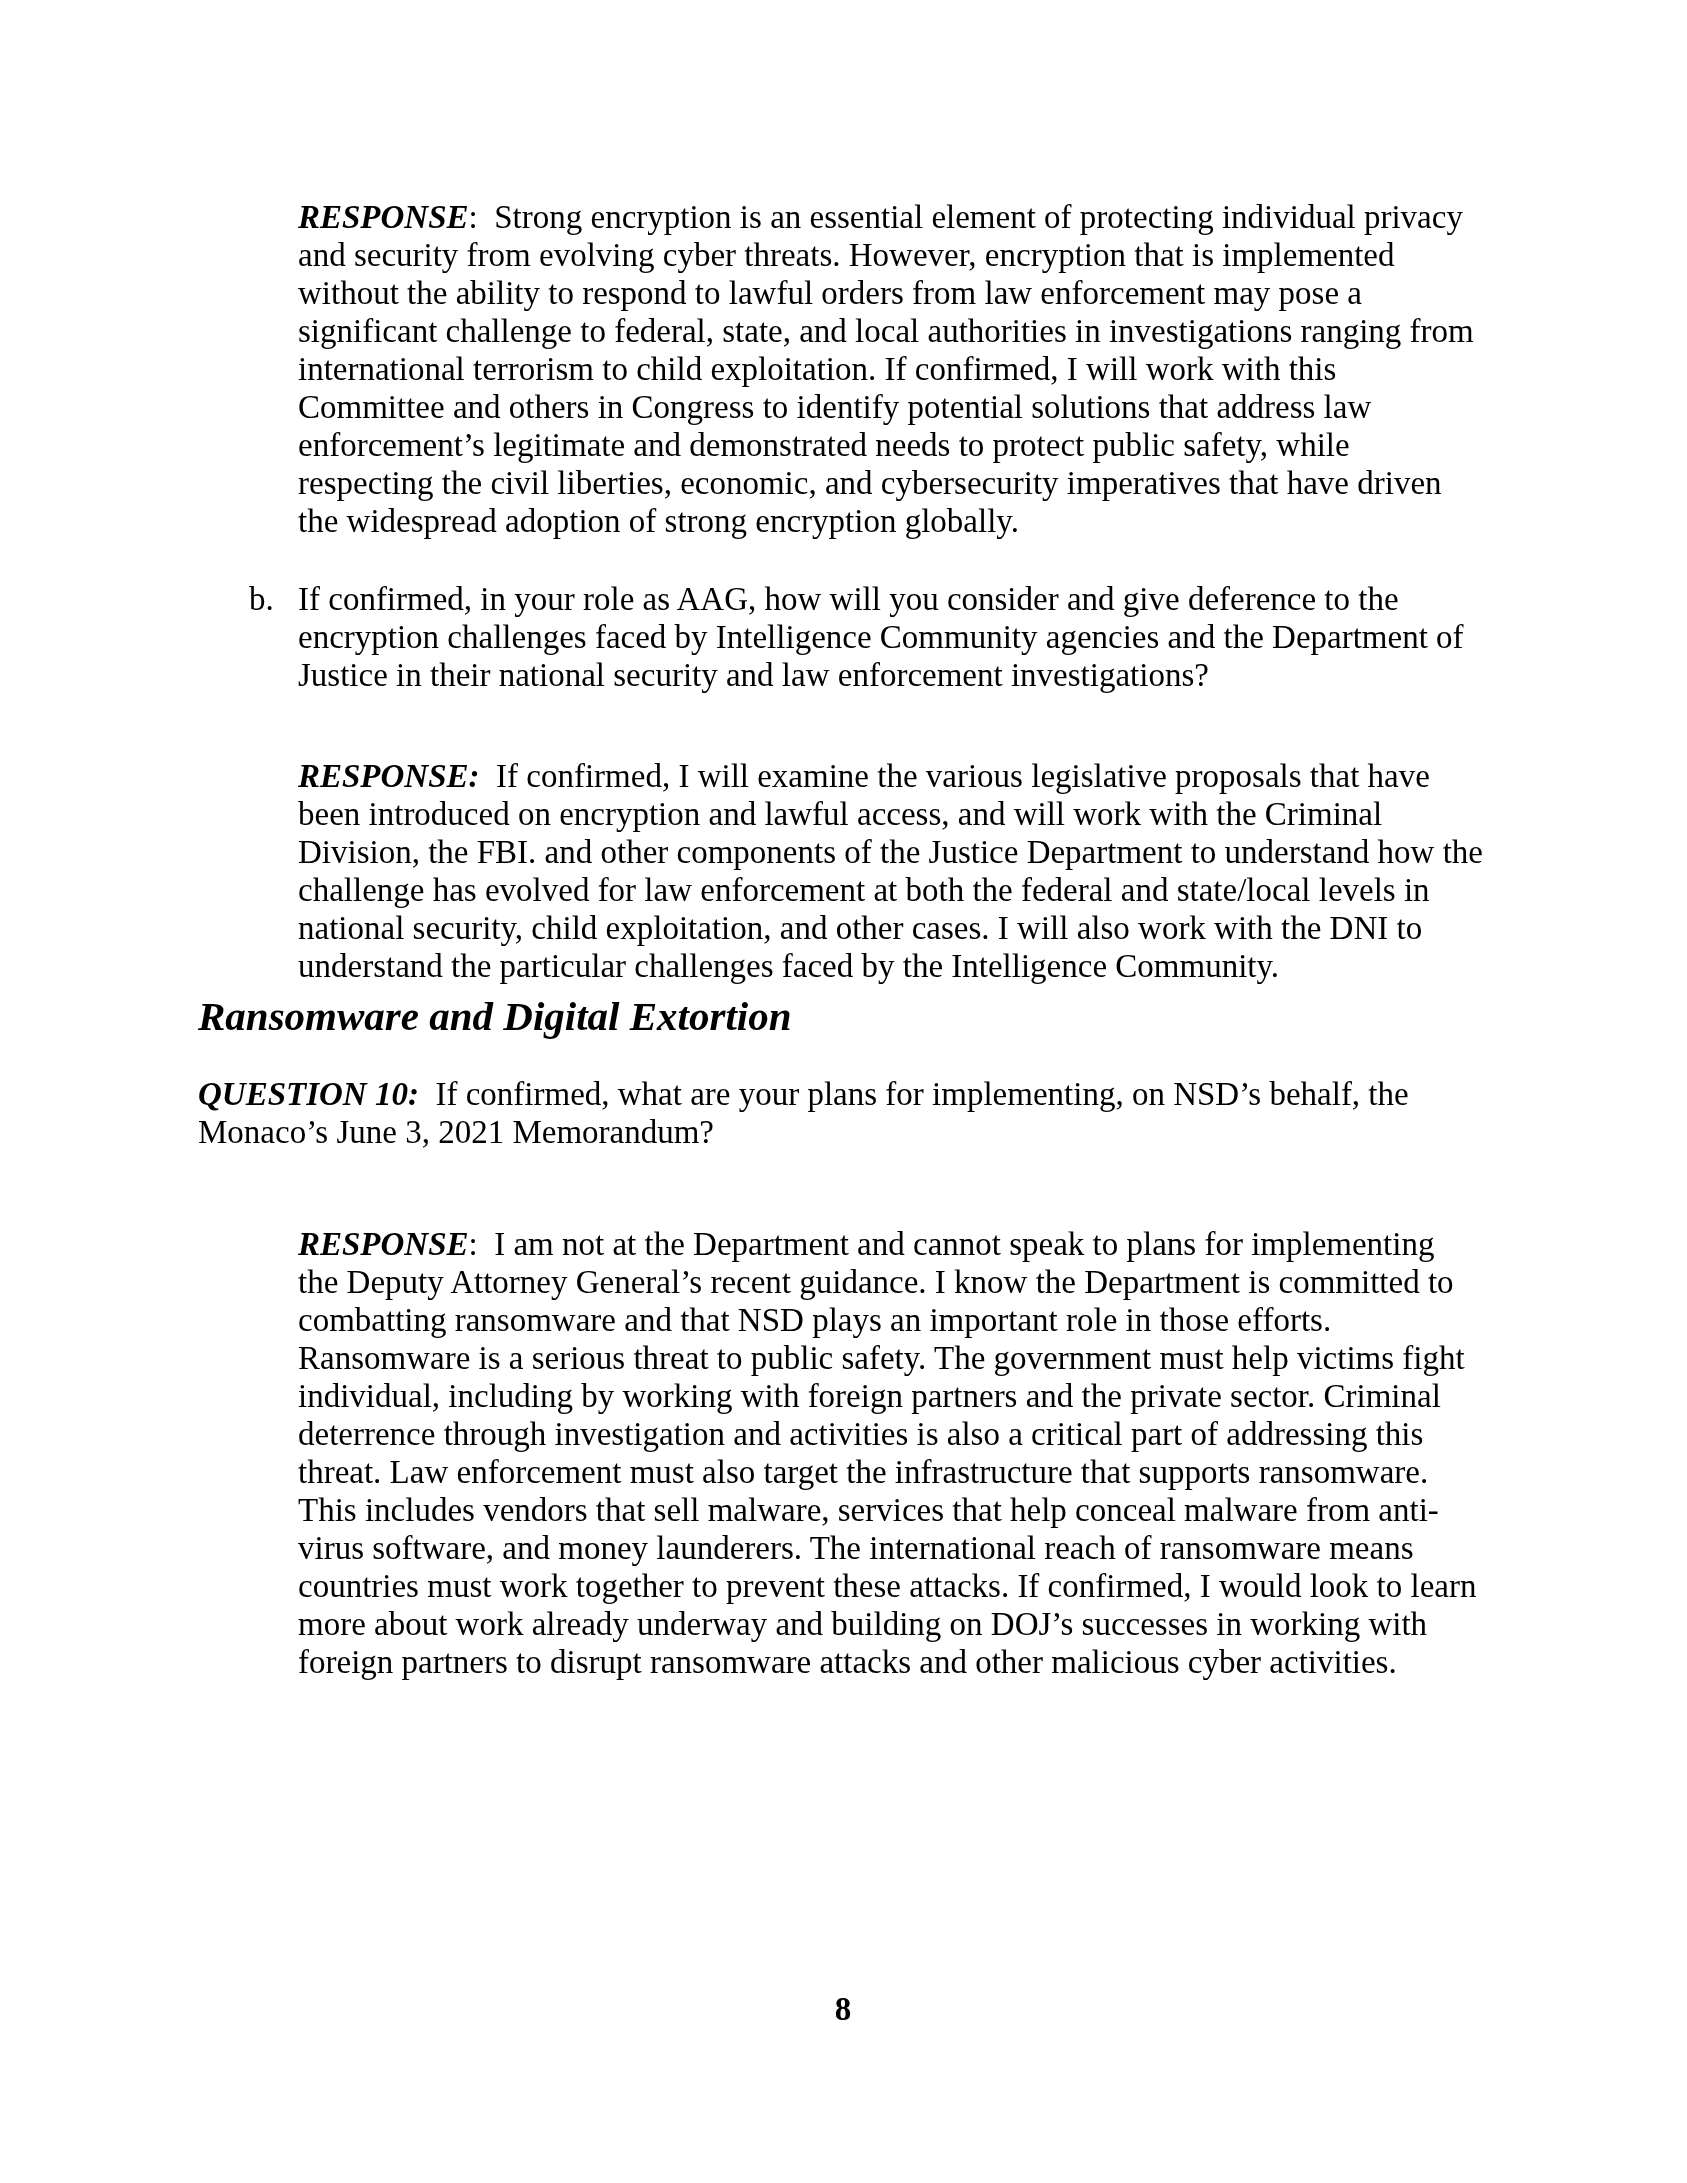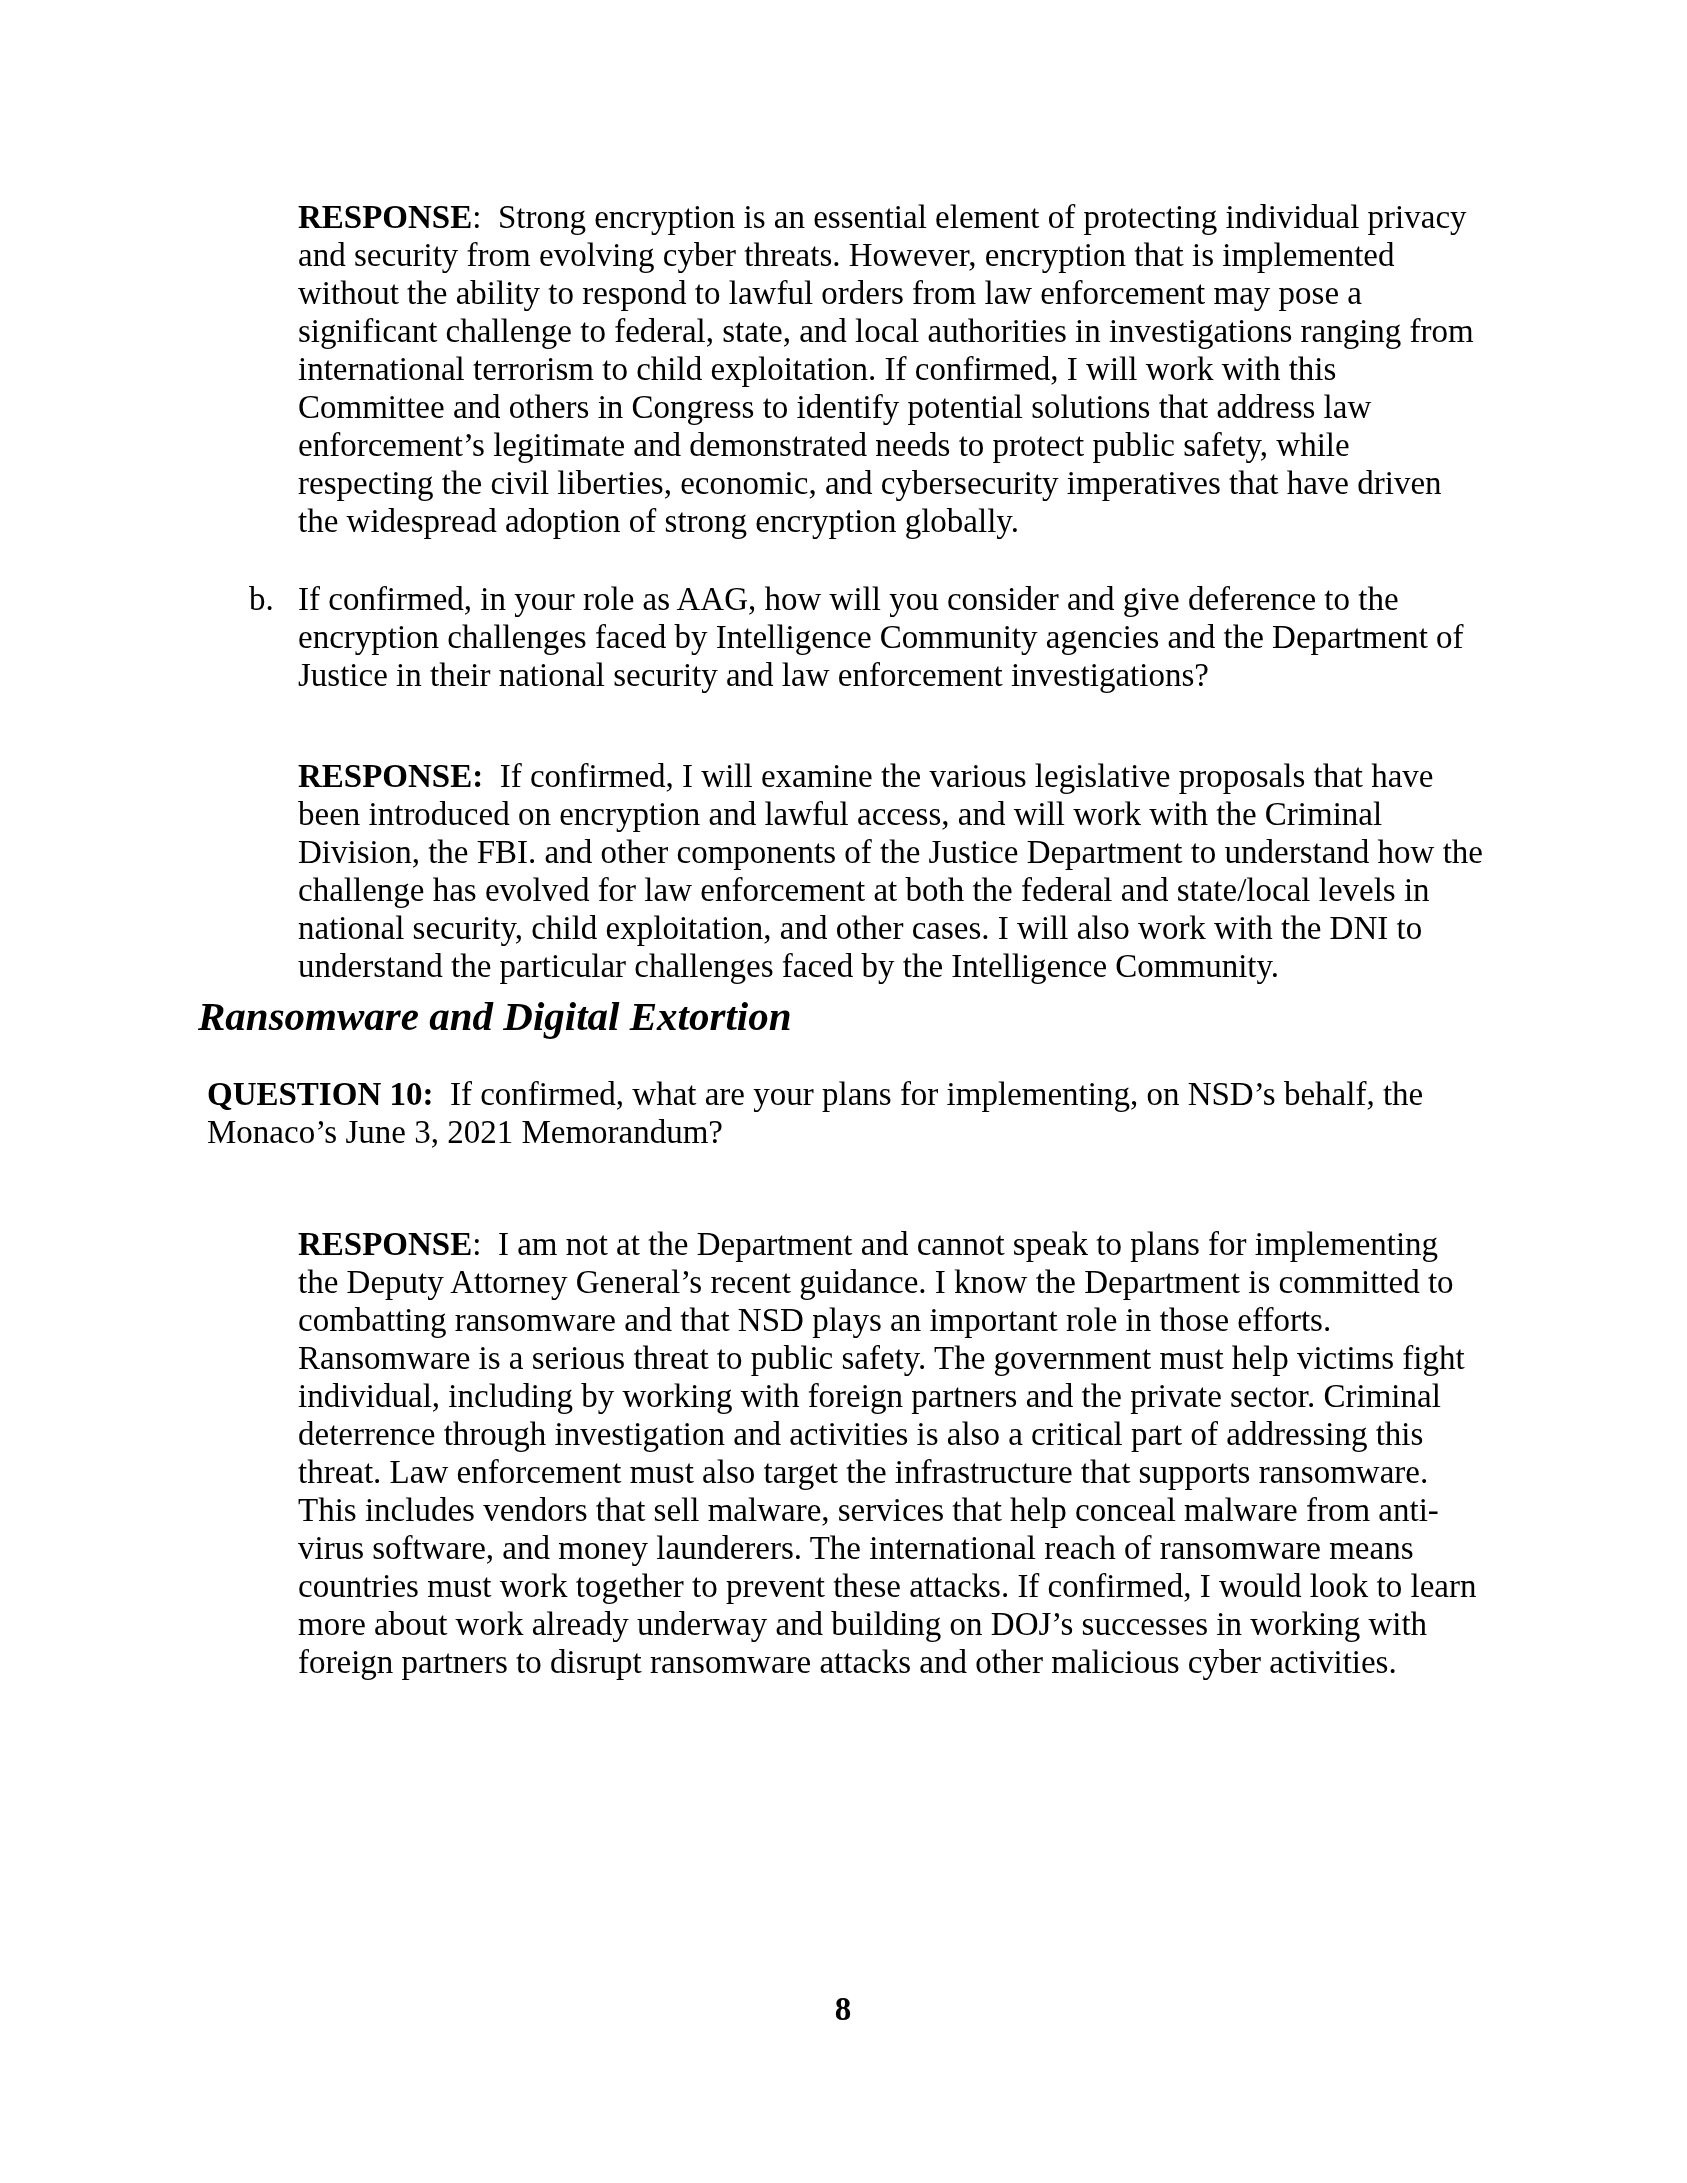--- a/index.html
+++ b/index.html
@@ -25,21 +25,21 @@
   .block {
     position: absolute;
     font-size: 33px;
     line-height: 38px;
     white-space: nowrap;
   }
   .line {
     display: block;
     height: 38px;
   }
-  .bold { font-weight: bold; }
+  .bold { font-weight: bold; font-style: italic; }
   .heading {
     position: absolute;
     font-size: 41px;
     line-height: 38px;
     font-weight: bold;
     font-style: italic;
     white-space: nowrap;
   }
   .list-marker {
     position: absolute;
@@ -84,21 +84,21 @@
     <span class="line"><span class="bold">RESPONSE:</span><span style="white-space:pre">  </span><span>If confirmed, I will examine the various legislative proposals that have</span></span>
     <span class="line">been introduced on encryption and lawful access, and will work with the Criminal</span>
     <span class="line">Division, the FBI. and other components of the Justice Department to understand how the</span>
     <span class="line">challenge has evolved for law enforcement at both the federal and state/local levels in</span>
     <span class="line">national security, child exploitation, and other cases. I will also work with the DNI to</span>
     <span class="line">understand the particular challenges faced by the Intelligence Community.</span>
   </div>
 
   <div class="heading" style="left:198px; top:997px;">Ransomware and Digital Extortion</div>
 
-  <div class="block" style="left:198px; top:1075px;margin-left:9px;">
+  <div class="block" style="left:198px; top:1075px;">
     <span class="line"><span class="bold">QUESTION 10:</span><span style="white-space:pre">  </span><span>If confirmed, what are your plans for implementing, on NSD’s behalf, the</span></span>
     <span class="line">Monaco’s June 3, 2021 Memorandum?</span>
   </div>
 
   <div class="block" style="left:298px; top:1225px;">
     <span class="line"><span class="bold">RESPONSE</span><span style="white-space:pre">:  </span><span>I am not at the Department and cannot speak to plans for implementing</span></span>
     <span class="line">the Deputy Attorney General’s recent guidance. I know the Department is committed to</span>
     <span class="line">combatting ransomware and that NSD plays an important role in those efforts.</span>
     <span class="line">Ransomware is a serious threat to public safety. The government must help victims fight</span>
     <span class="line">individual, including by working with foreign partners and the private sector. Criminal</span>

